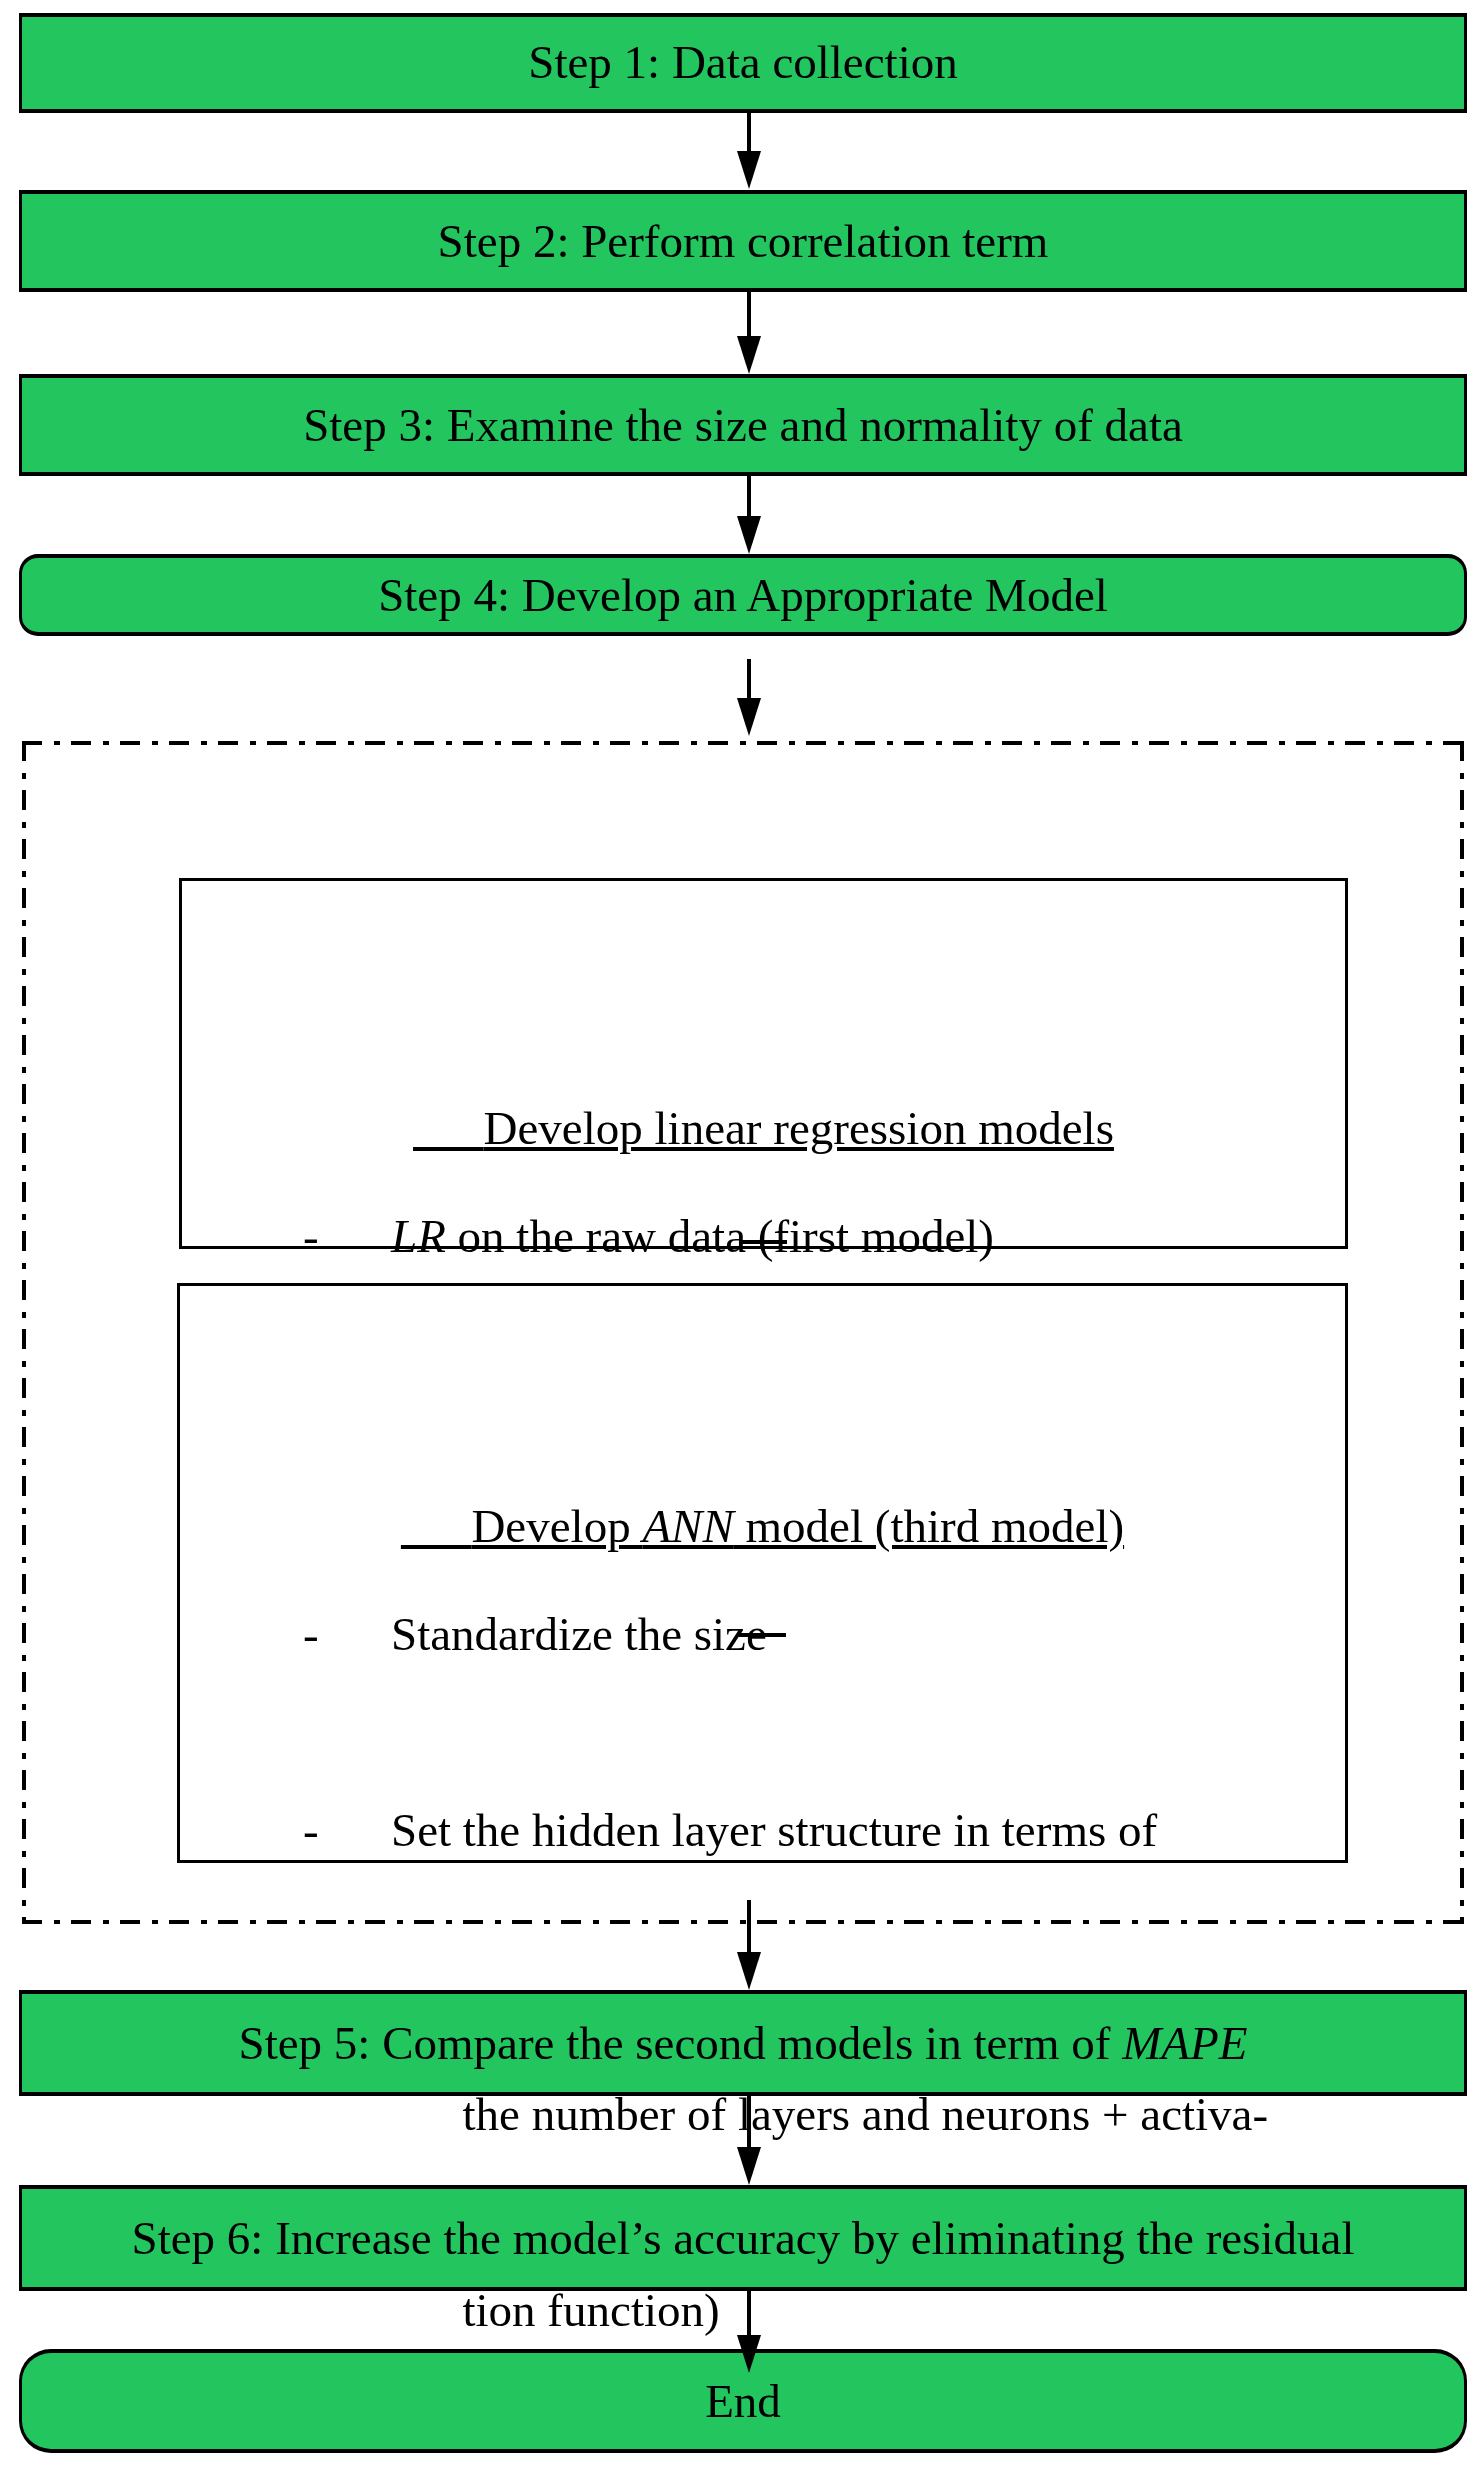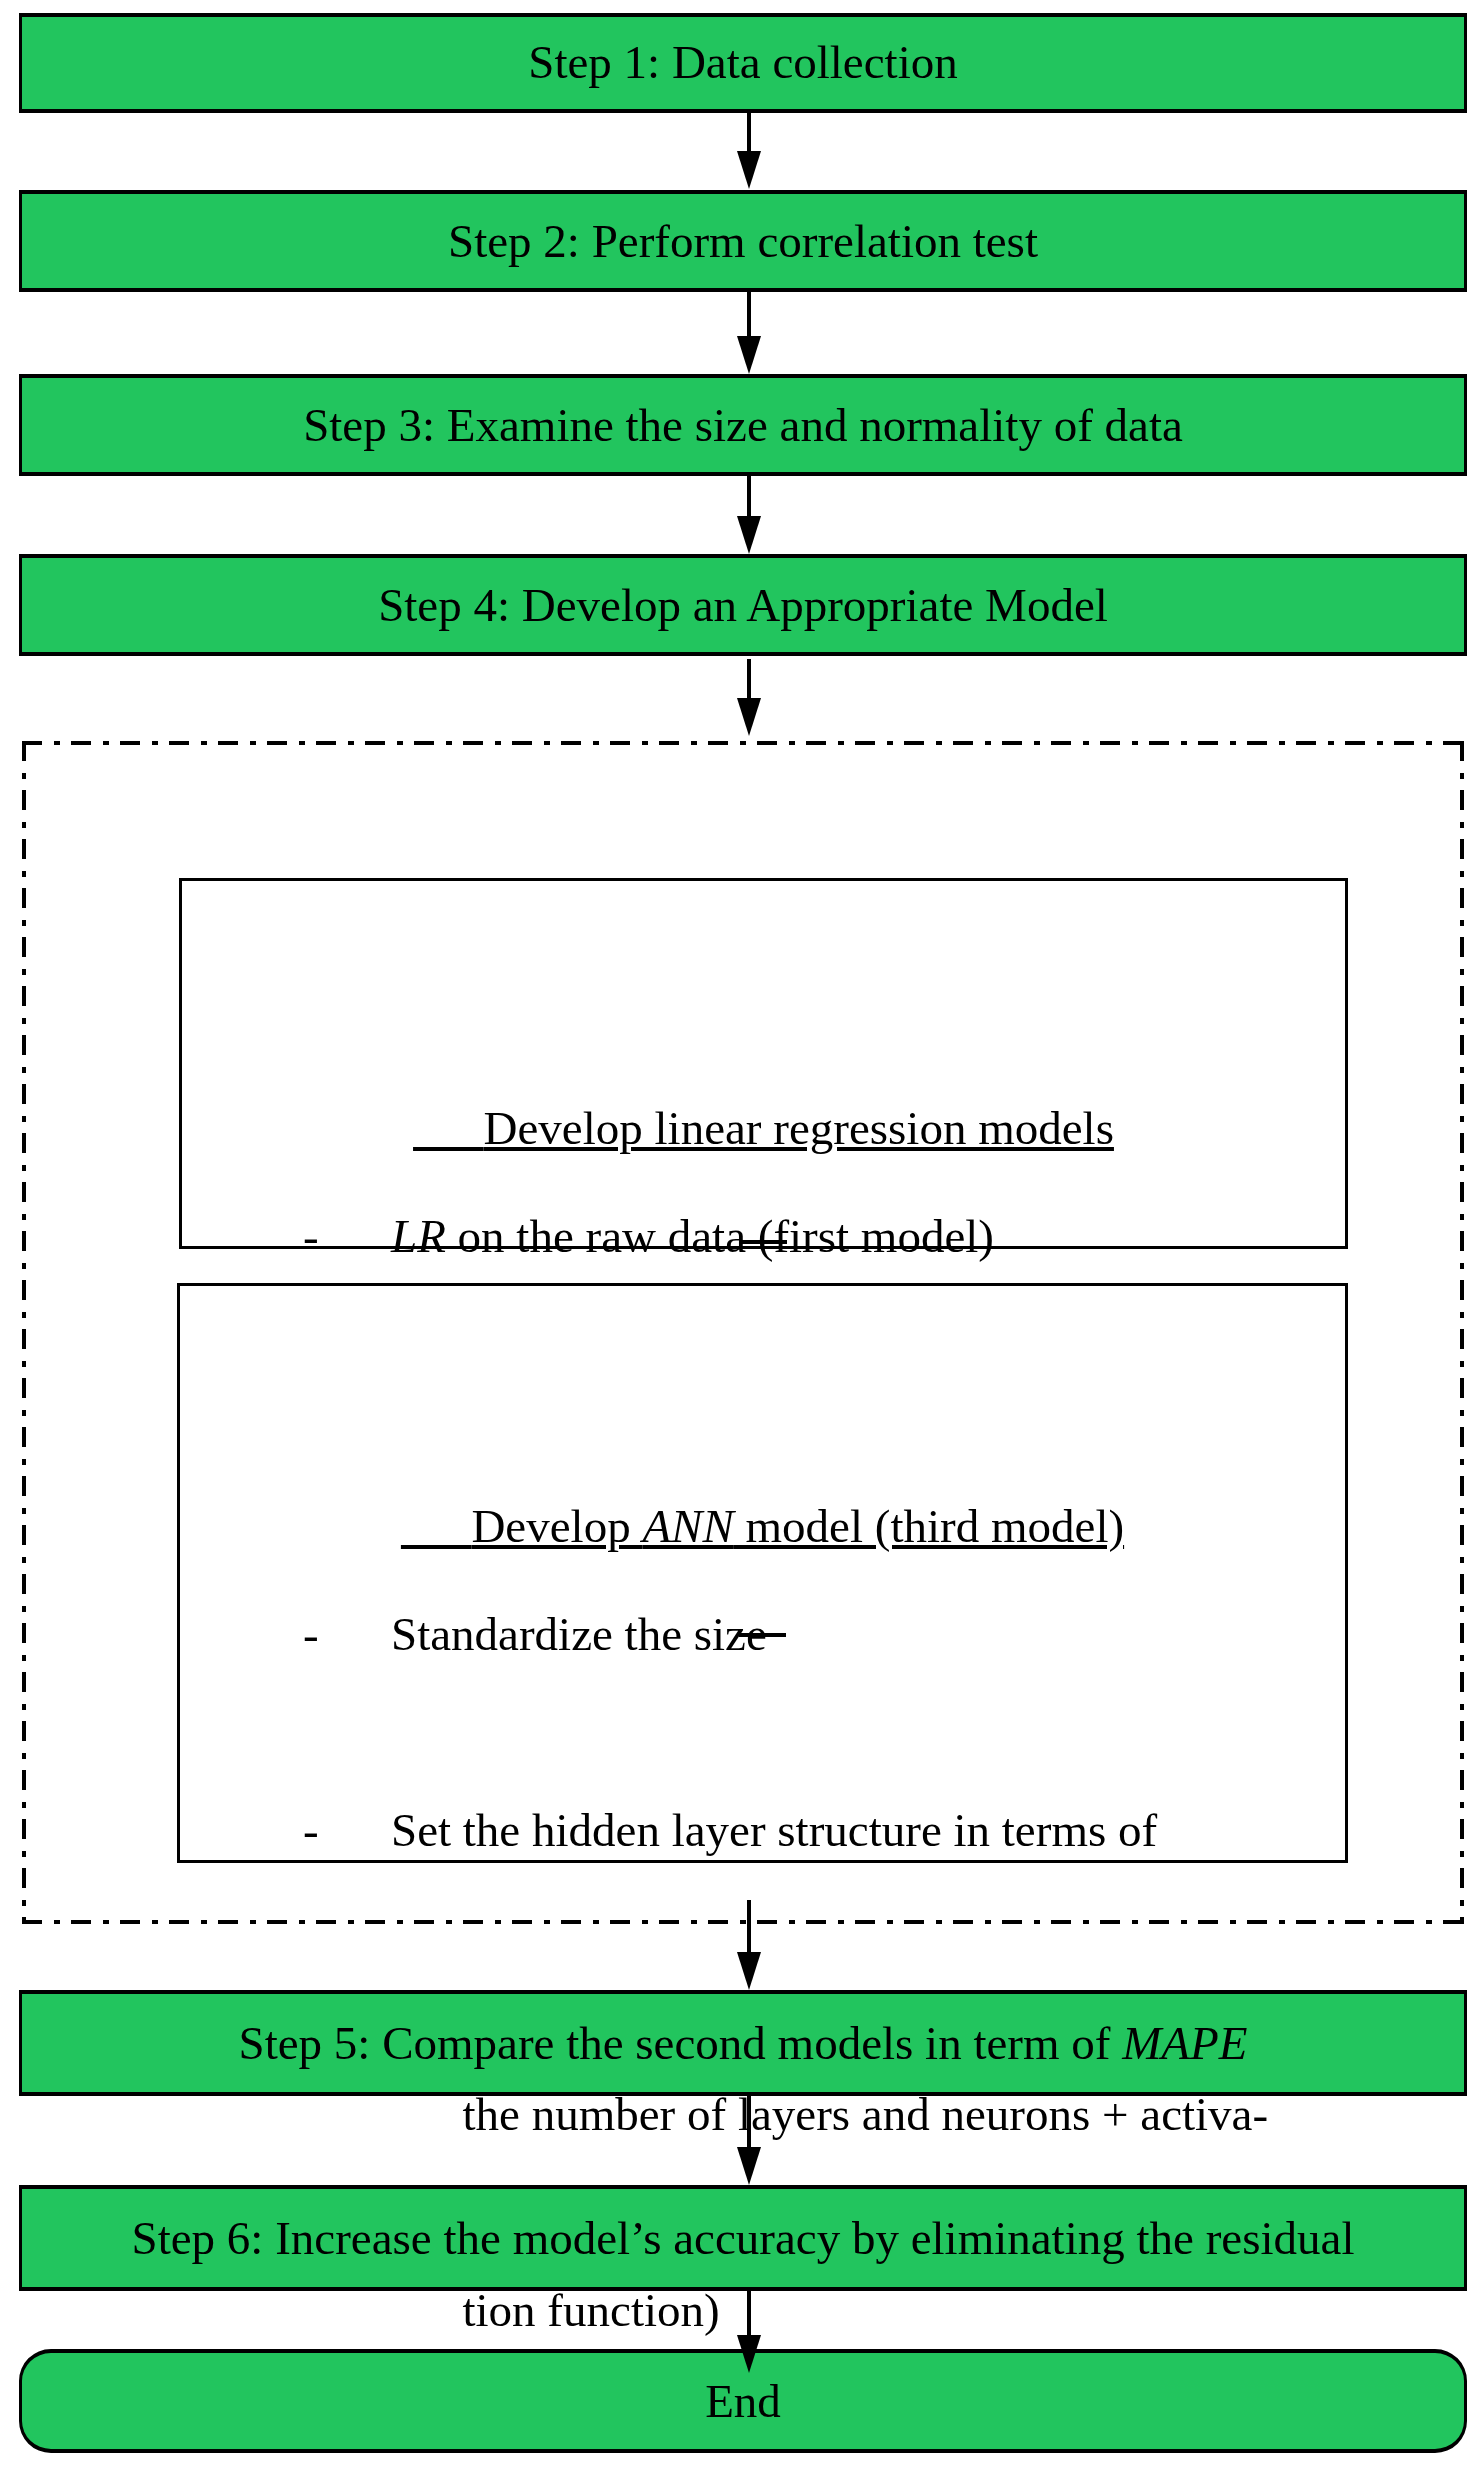--- a/index.html
+++ b/index.html
@@ -126,38 +126,38 @@
   <div class="step-box" style="top:12.6px;height:100px;">
     <span>Step 1: Data collection</span>
   </div>
 
   <div class="arrow" style="left:737px;top:112px;">
     <div class="shaft" style="height:39px;"></div>
     <div class="head"></div>
   </div>
 
   <div class="step-box" style="top:190px;height:102px;">
-    <span>Step 2: Perform correlation test</span>
+    <span>Step 2: Perform correlation term</span>
   </div>
 
   <div class="arrow" style="left:737px;top:292px;">
     <div class="shaft" style="height:44px;"></div>
     <div class="head"></div>
   </div>
 
   <div class="step-box" style="top:374px;height:102px;">
     <span>Step 3: Examine the size and normality of data</span>
   </div>
 
   <div class="arrow" style="left:737px;top:476px;">
     <div class="shaft" style="height:40px;"></div>
     <div class="head"></div>
   </div>
 
-  <div class="step-box" style="top:554px;height:102px;">
+  <div class="step-box" style="top:554px;height:82px;border-radius:19px;">
     <span>Step 4: Develop an Appropriate Model</span>
   </div>
 
   <div class="arrow" style="left:737px;top:659px;">
     <div class="shaft" style="height:39px;"></div>
     <div class="head"></div>
   </div>
 
   <div class="dashdot">
     <div class="dd-edge dd-h dd-top"></div>

